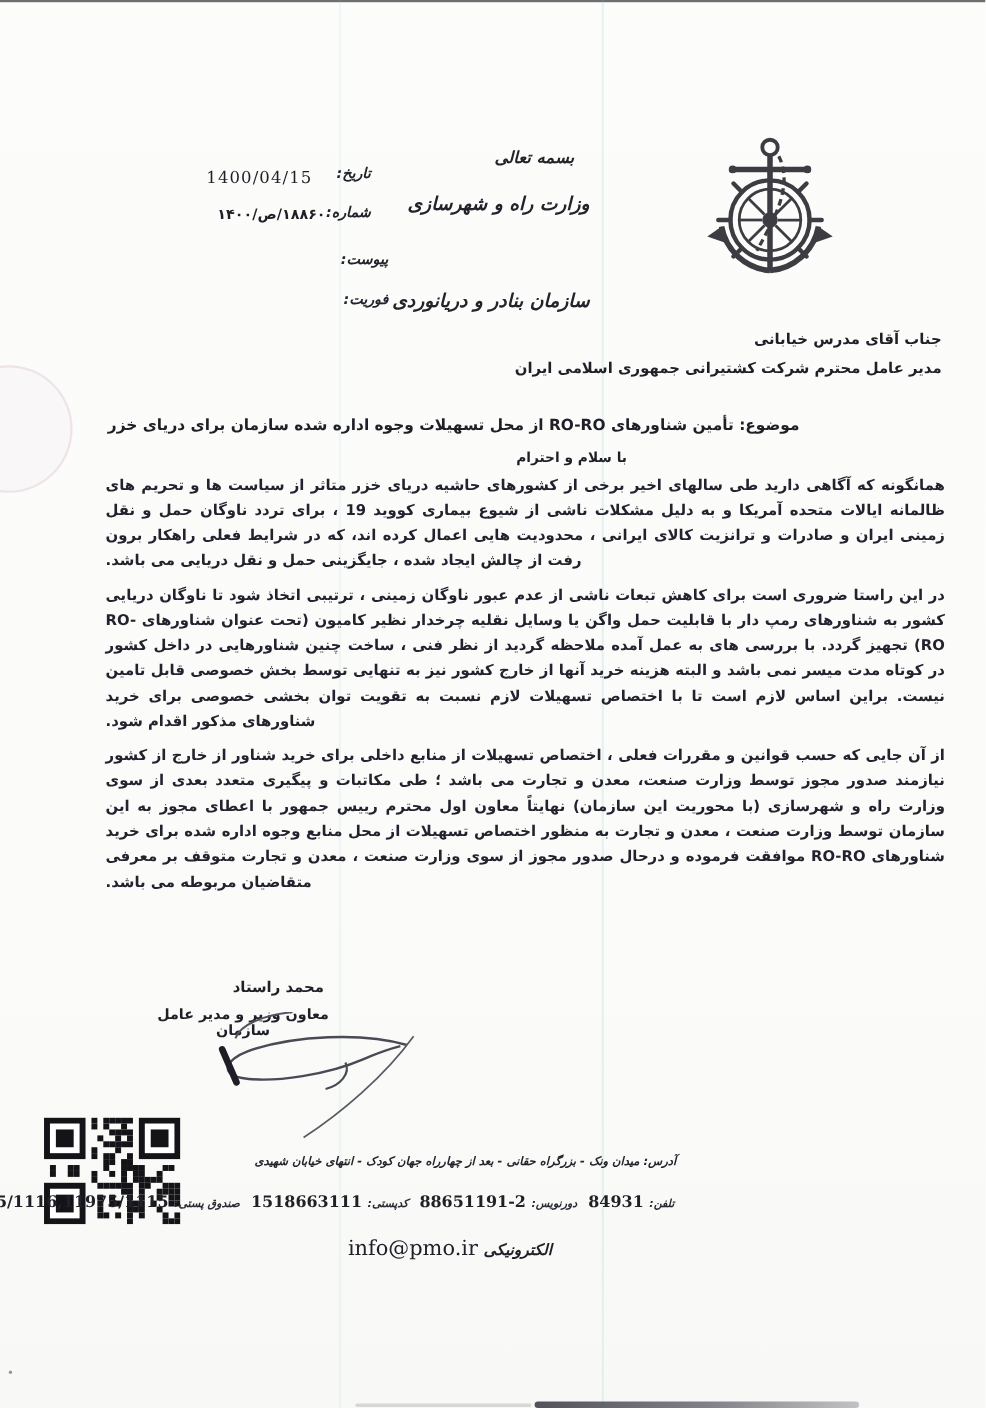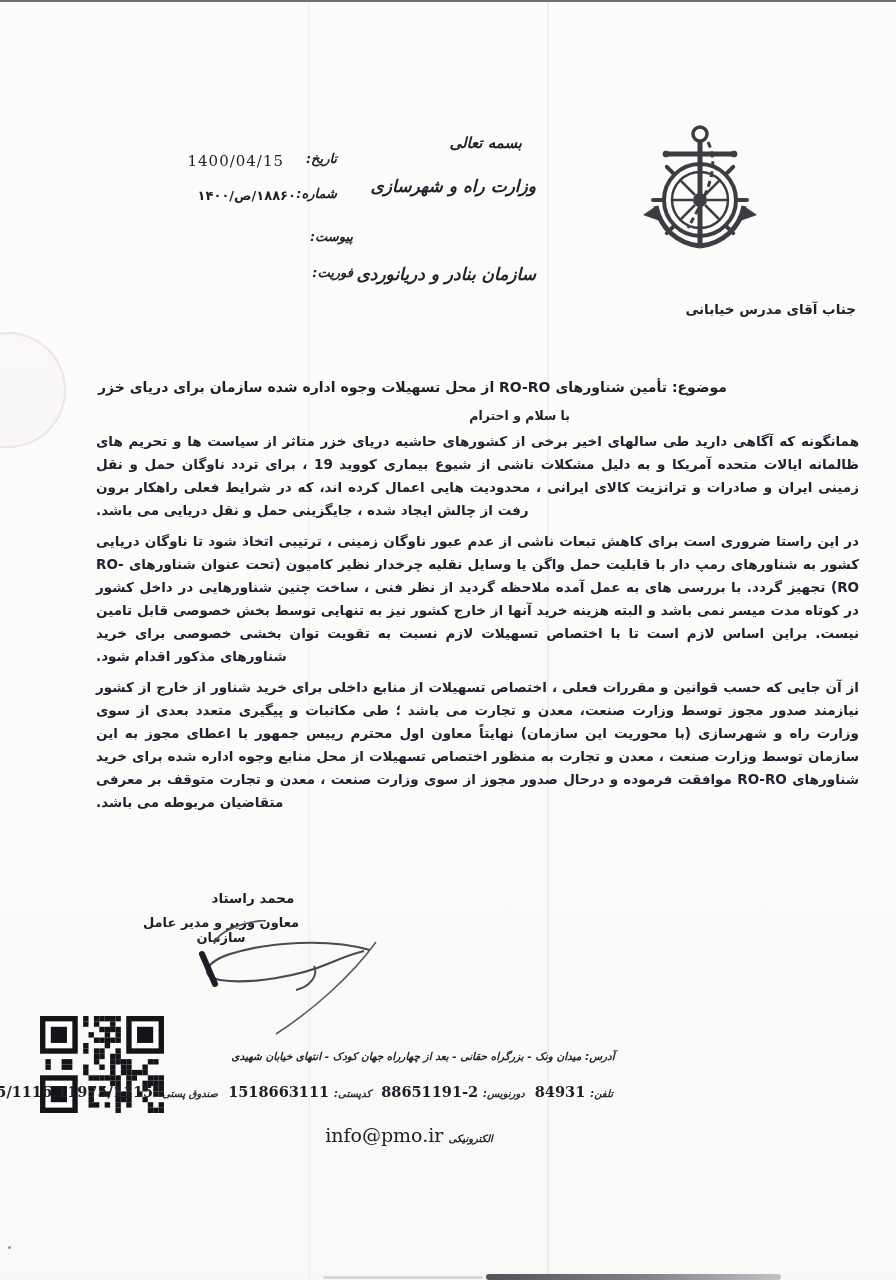--- a/index.html
+++ b/index.html
@@ -44,21 +44,21 @@
   .sig-name{top:890px;left:213px;width:124px;text-align:center;font-weight:bold;font-size:13.5px;}
   .sig-title{top:915px;left:146px;width:194px;text-align:center;font-weight:bold;font-size:13px;}
   .sig-scribble{top:920px;left:140px;}
   
   .qr{top:1016px;left:62px;width:124px;height:98px;}
   .address{top:1050px;left:180px;width:530px;text-align:center;font-size:10.5px;}
   .phone-line{top:1082px;left:180px;width:460px;text-align:center;white-space:nowrap;direction:rtl;}
   .phone-line .num{font-family:"DejaVu Serif",serif;font-weight:bold;font-size:14.5px;color:#202028;direction:ltr;unicode-bidi:embed;}
   .phone-line .flabel{font-size:10px;font-style:italic;font-weight:bold;margin:0 5px;color:#2a2a33;}
   .email-line{top:1124px;left:318px;width:230px;text-align:center;}
-  .email-line .flabel{font-size:10px;font-style:italic;font-weight:bold;margin-right:4px;}
+  .email-line .flabel{font-size:14px;font-style:italic;font-weight:bold;margin-right:4px;}
   .email-line .mail{font-family:"DejaVu Serif",serif;font-size:19px;color:#202028;direction:ltr;unicode-bidi:embed;}
 </style>
 </head>
 <body>
 
 <div class="page">
 
   <div class="abs edge-top"></div>
   <div class="abs scanline" style="left:569px;"></div>
   <div class="abs scanline l2" style="left:330px;"></div>
@@ -114,20 +114,21 @@
     <div class="abs callig meta-label lbl-date">تاریخ:</div>
     <div class="abs val-date">1400/04/15</div>
     <div class="abs callig meta-label lbl-number">شماره:</div>
     <div class="abs val-number">۱۸۸۶۰/ص/۱۴۰۰</div>
     <div class="abs callig meta-label lbl-attachment">پیوست:</div>
     <div class="abs callig meta-label lbl-urgency">فوریت:</div>
   </header>
 
   <div class="abs recipient">
     <div>جناب آقای مدرس خیابانی</div>
+    <div>مدیر عامل محترم شرکت کشتیرانی جمهوری اسلامی ایران</div>
   </div>
 
   <div class="abs subject">
     <span>موضوع:</span>
     <span>تأمین شناورهای RO-RO از محل تسهیلات وجوه اداره شده سازمان برای دریای خزر</span>
   </div>
 
   <div class="abs salutation">با سلام و احترام</div>
 
   <div class="abs body-text">

